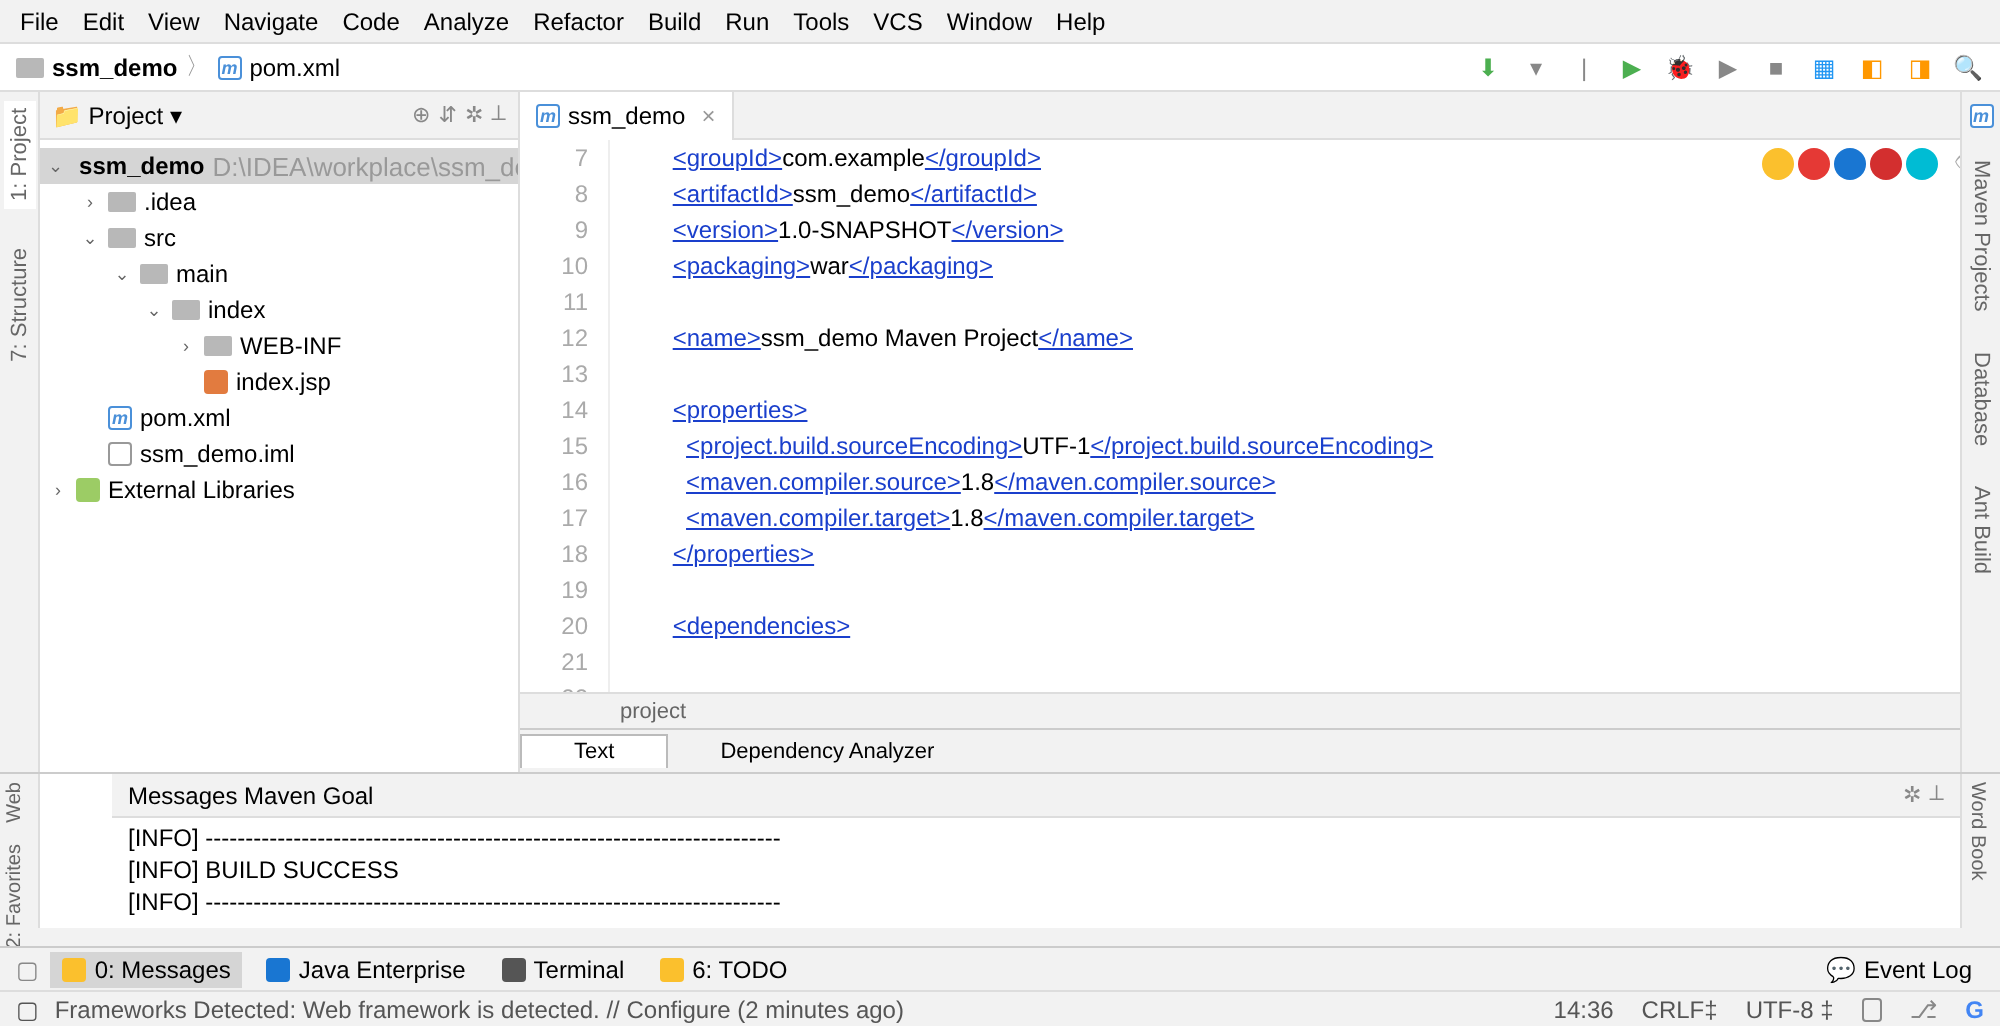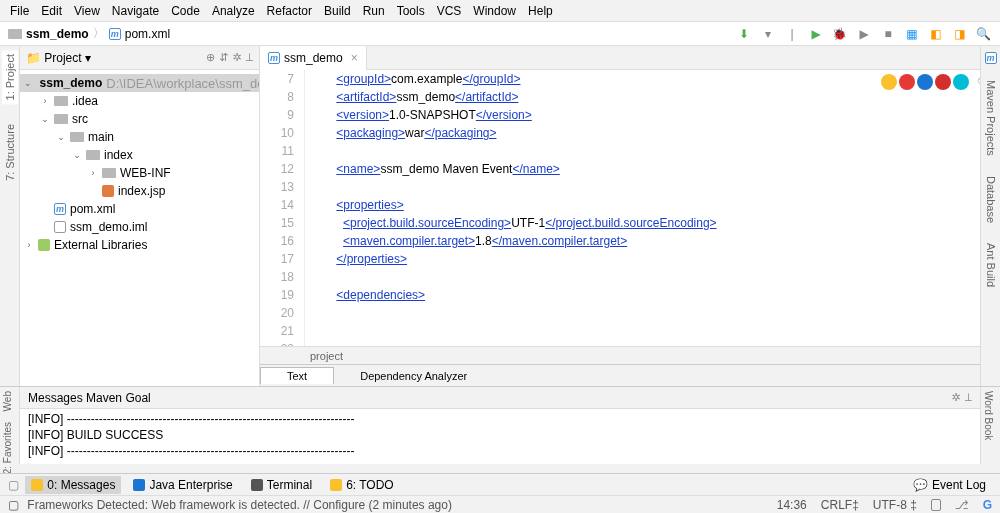--- a/index.html
+++ b/index.html
@@ -64,21 +64,21 @@
 
 .breadcrumb-bar { height: 18px; background: #f2f2f2; border-top: 1px solid #ddd; padding-left: 50px; font-size: 11px; color: #666; line-height: 18px; }
 .editor-bottom-tabs { height: 22px; background: #f2f2f2; display: flex; border-top: 1px solid #ccc; align-items: center; }
 .etab { padding: 2px 26px; font-size: 11px; cursor: pointer; }
 .etab.active { background: #fff; border: 1px solid #bbb; border-bottom: none; }
 
 .messages-panel { height: 78px; border-top: 1px solid #ccc; background: #fff; display: flex; }
 .msg-header { height: 22px; background: #f2f2f2; display: flex; align-items: center; padding: 0 8px; justify-content: space-between; border-bottom: 1px solid #ddd; }
 .msg-body { flex: 1; font-family: "Consolas","Courier New",monospace; font-size: 12px; padding: 2px 8px; overflow: hidden; }
 .msg-body div { height: 16px; line-height: 16px; }
-.msg-wrap { flex: 1; display: flex; flex-direction: column; }
+.msg-wrap { flex: 1; display: flex; flex-direction: column; margin-left: 36px; }
 .msg-left-gutter { width: 20px; background: #f2f2f2; border-right: 1px solid #ddd; }
 
 .bottom-tools { position: absolute; bottom: 18px; left: 0; right: 0; height: 22px; background: #f2f2f2; border-top: 1px solid #ccc; display: flex; align-items: center; justify-content: space-between; padding: 0 8px; }
 .tool-btn { display: flex; align-items: center; gap: 4px; padding: 2px 6px; font-size: 11px; cursor: pointer; }
 .tool-btn.active { background: #d5d5d5; }
 .tbico { width: 12px; height: 12px; border-radius: 2px; }
 
 .statusbar { position: absolute; bottom: 0; left: 0; right: 0; height: 18px; background: #f2f2f2; border-top: 1px solid #ddd; display: flex; align-items: center; justify-content: space-between; padding: 0 8px; font-size: 11px; color: #555; }
 .status-right { display: flex; gap: 14px; align-items: center; }
 .lock { width: 10px; height: 12px; border: 1.5px solid #888; border-radius: 2px; }
@@ -237,24 +237,25 @@
           <div>20</div>
           <div>21</div>
           <div>22</div>
         </div>
       <div class="lines" id="lines">
           <div class="line">&nbsp;&nbsp;&nbsp;&nbsp;<span class="tag">&lt;groupId&gt;</span><span class="txt">com.example</span><span class="tag">&lt;/groupId&gt;</span></div>
           <div class="line">&nbsp;&nbsp;&nbsp;&nbsp;<span class="tag">&lt;artifactId&gt;</span><span class="txt">ssm_demo</span><span class="tag">&lt;/artifactId&gt;</span></div>
           <div class="line">&nbsp;&nbsp;&nbsp;&nbsp;<span class="tag">&lt;version&gt;</span><span class="txt">1.0-SNAPSHOT</span><span class="tag">&lt;/version&gt;</span></div>
           <div class="line">&nbsp;&nbsp;&nbsp;&nbsp;<span class="tag">&lt;packaging&gt;</span><span class="txt">war</span><span class="tag">&lt;/packaging&gt;</span></div>
           <div class="line"></div>
-          <div class="line">&nbsp;&nbsp;&nbsp;&nbsp;<span class="tag">&lt;name&gt;</span><span class="txt">ssm_demo Maven Event</span><span class="tag">&lt;/name&gt;</span></div>
+          <div class="line">&nbsp;&nbsp;&nbsp;&nbsp;<span class="tag">&lt;name&gt;</span><span class="txt">ssm_demo Maven Project</span><span class="tag">&lt;/name&gt;</span></div>
           <div class="line"></div>
           <div class="line">&nbsp;&nbsp;&nbsp;&nbsp;<span class="tag">&lt;properties&gt;</span></div>
           <div class="line">&nbsp;&nbsp;&nbsp;&nbsp;&nbsp;&nbsp;<span class="tag">&lt;project.build.sourceEncoding&gt;</span><span class="txt">UTF-1</span><span class="tag">&lt;/project.build.sourceEncoding&gt;</span></div>
+          <div class="line">&nbsp;&nbsp;&nbsp;&nbsp;&nbsp;&nbsp;<span class="tag">&lt;maven.compiler.source&gt;</span><span class="txt">1.8</span><span class="tag">&lt;/maven.compiler.source&gt;</span></div>
           <div class="line">&nbsp;&nbsp;&nbsp;&nbsp;&nbsp;&nbsp;<span class="tag">&lt;maven.compiler.target&gt;</span><span class="txt">1.8</span><span class="tag">&lt;/maven.compiler.target&gt;</span></div>
           <div class="line">&nbsp;&nbsp;&nbsp;&nbsp;<span class="tag">&lt;/properties&gt;</span></div>
           <div class="line"></div>
           <div class="line">&nbsp;&nbsp;&nbsp;&nbsp;<span class="tag">&lt;dependencies&gt;</span></div>
         </div>
     </div>
     <div class="breadcrumb-bar">project</div>
     <div class="editor-bottom-tabs">
       <div class="etab active">Text</div>
       <div class="etab">Dependency Analyzer</div>

